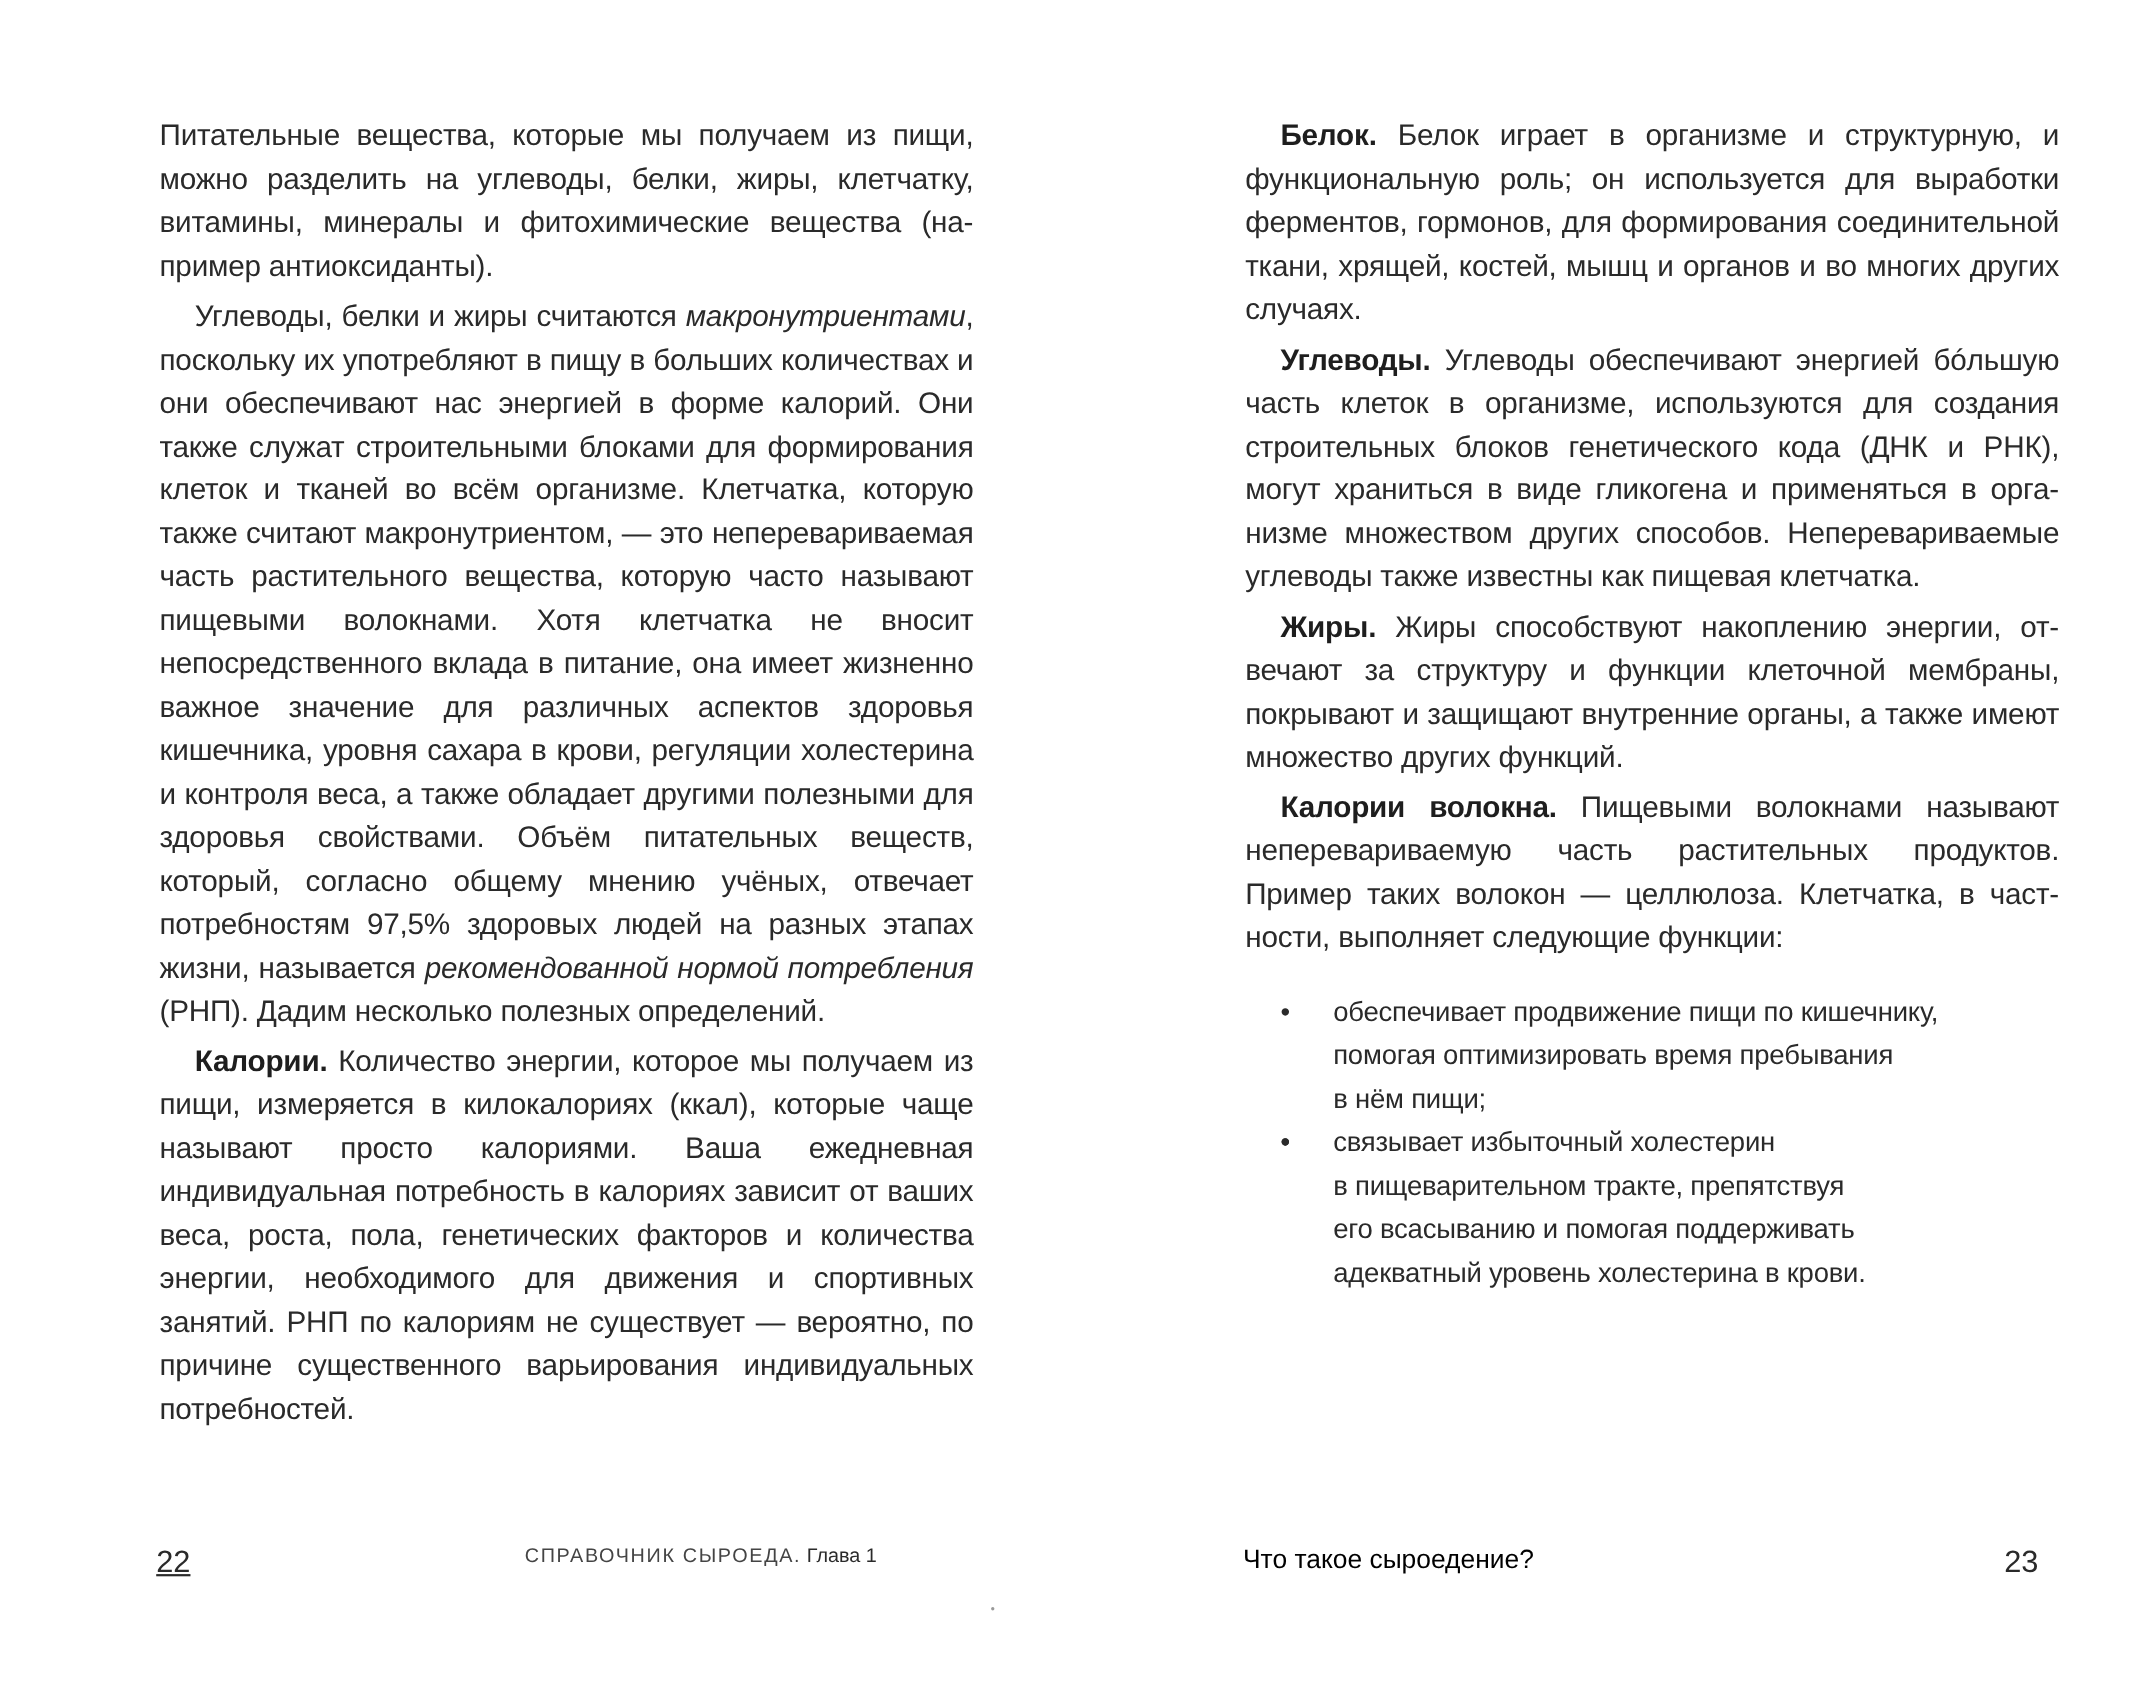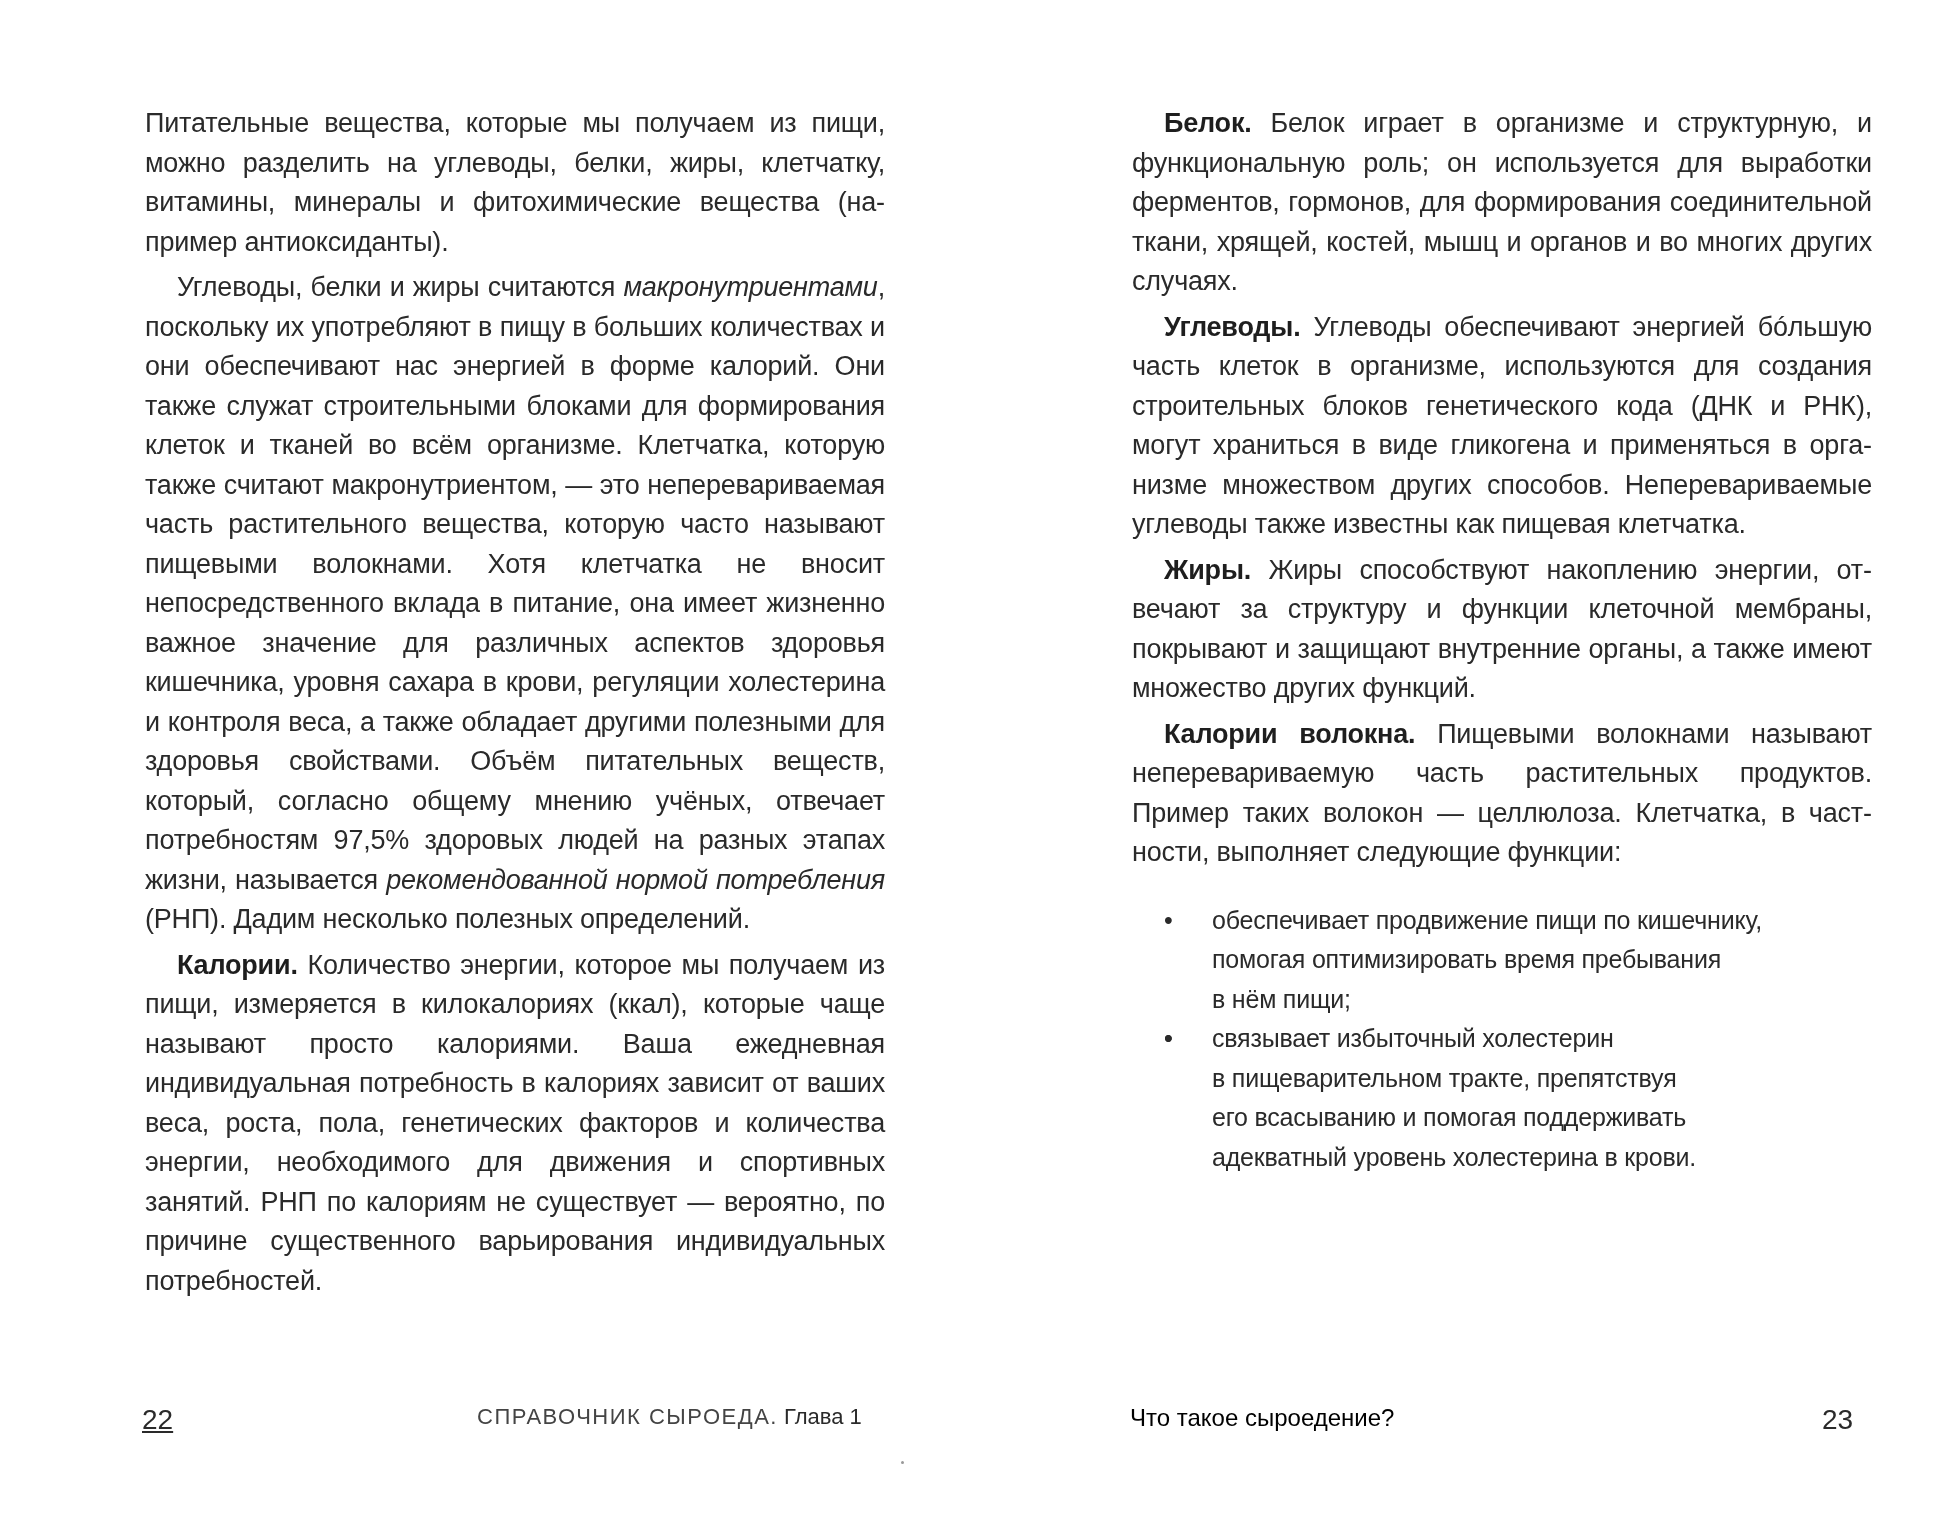--- a/index.html
+++ b/index.html
@@ -13,21 +13,21 @@
   .para.indent { text-indent: 32px; }
   .para + .para { margin-top: 6px; }
   .para b { font-weight: 700; color: #1e1e1e; }
   .para i { font-style: italic; }
   .bullets { list-style: none; margin: 28px 0 0 0; padding: 0; }
   .bullets li { position: relative; padding-left: 80px; font-size: 25px; line-height: 39.5px;
                 letter-spacing: -0.2px; white-space: pre-line; }
   .bullets li .bullet { position: absolute; left: 32px; top: 0; }
   .footer { position: absolute; top: 1404px; font-size: 28px; color: #2a2a2a; }
   #left-page-number { left: 142px; text-decoration: underline; }
-  #left-running-head { left: 477px; font-size: 22px; letter-spacing: 1.5px; color: #444; }
+  #left-running-head { left: 477px; font-size: 18px; letter-spacing: 1.5px; color: #444; }
   #left-running-head .chapter { letter-spacing: 0; color: #2a2a2a; }
   #right-running-head { left: 1130px; font-size: 24px; color: #000000; }
   #right-page-number { left: 1822px; }
   .gutter-mark { position: absolute; left: 901px; top: 1461px; width: 3px; height: 3px; background: #999; border-radius: 50%; }
 </style>
 </head>
 <body>
 
 <div id="left-page" class="page">
   <div id="left-body">

